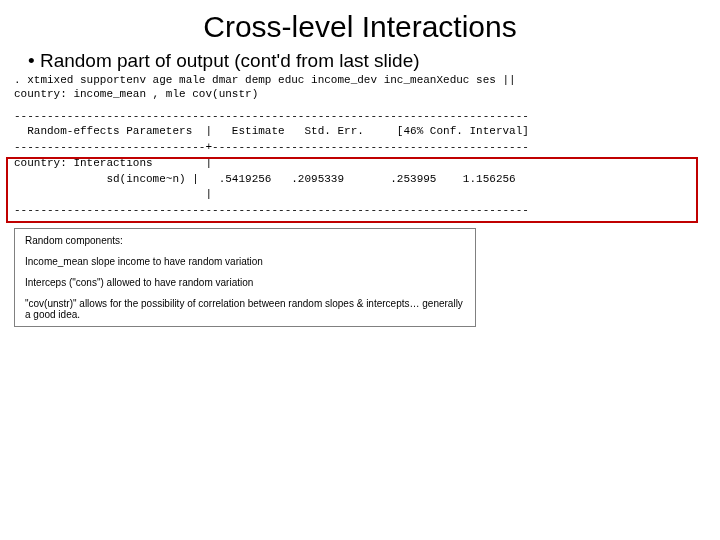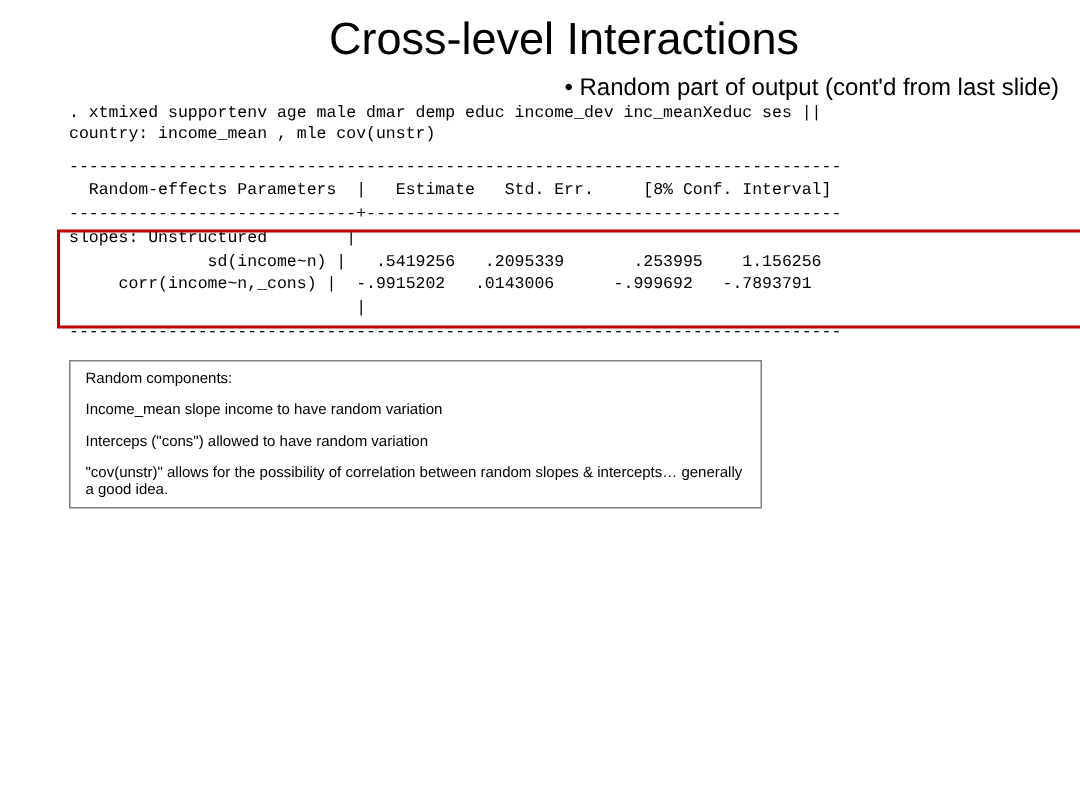--- a/index.html
+++ b/index.html
@@ -8,32 +8,30 @@
     width: 720px;
     height: 540px;
     background: #fff;
     font-family: Arial, sans-serif;
     overflow: hidden;
     box-sizing: border-box;
   }
   .slide {
     padding: 8px 14px;
     box-sizing: border-box;
-    margin-left: 32px;
   }
   .title {
     font-size: 30px;
     text-align: center;
     margin: 2px 0 6px 0;
     font-weight: normal;
   }
   .bullet {
-    font-size: 16px;
+    font-size: 19px;
     margin: 0 0 0 14px;
-    text-align: right;
   }
   .bullet::before {
     content: "• ";
   }
   .mono {
     font-family: "Courier New", monospace;
     font-size: 11px;
     line-height: 1.25;
     white-space: pre;
     margin-top: 2px;
@@ -68,25 +66,24 @@
 
   <h1 class="title">Cross-level Interactions</h1>
 
   <div class="bullet">Random part of output (cont'd from last slide)</div>
 
   <div class="mono">. xtmixed supportenv age male dmar demp educ income_dev inc_meanXeduc ses ||
 country: income_mean , mle cov(unstr)</div>
 
   <div class="output-block">
     <div class="mono">------------------------------------------------------------------------------</div>
-    <div class="mono">  Random-effects Parameters  |   Estimate   Std. Err.     [8% Conf. Interval]</div>
+    <div class="mono">  Random-effects Parameters  |   Estimate   Std. Err.     [46% Conf. Interval]</div>
     <div class="mono">-----------------------------+------------------------------------------------</div>
-    <div class="mono">slopes: Unstructured        |</div>
+    <div class="mono">country: Interactions        |</div>
     <div class="mono">              sd(income~n) |   .5419256   .2095339       .253995    1.156256</div>
-    <div class="mono">     corr(income~n,_cons) |  -.9915202   .0143006      -.999692   -.7893791</div>
     <div class="mono">                             |</div>
     <div class="mono">------------------------------------------------------------------------------</div>
 
     <div class="highlight-box" style="left:-8px; top:47px; width:692px; height:66px;"></div>
   </div>
 
   <div class="text-box">
     <p class="label">Random components:</p>
     <p>Income_mean slope income to have random variation</p>
     <p>Interceps ("cons") allowed to have random variation</p>

